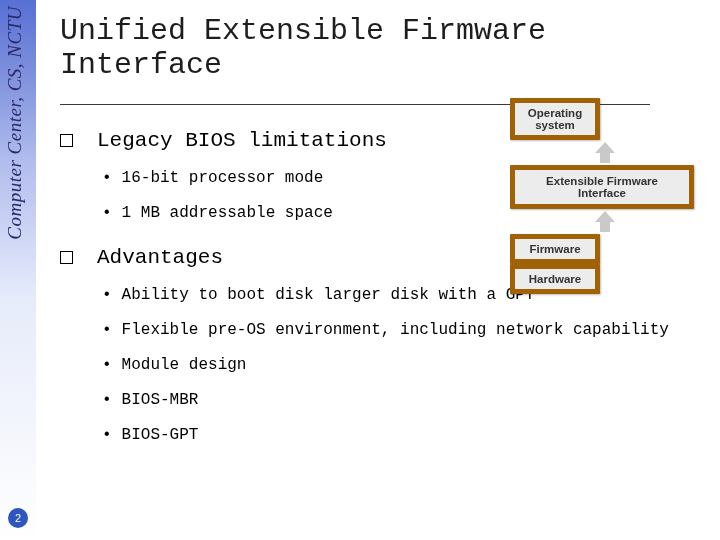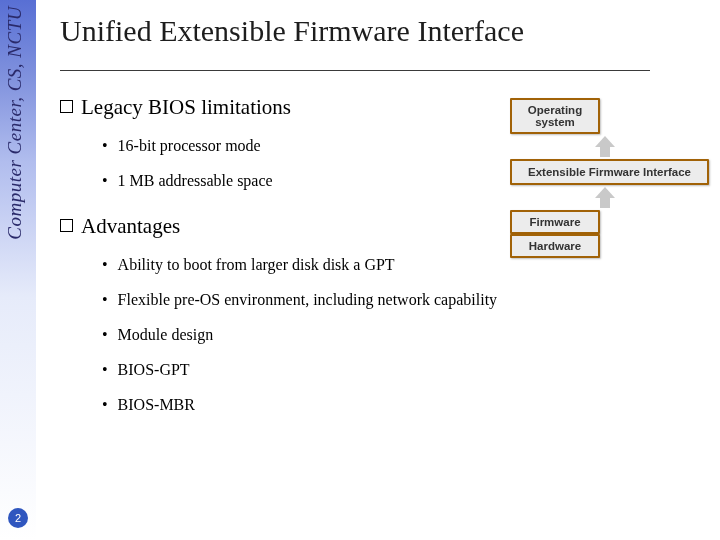--- a/index.html
+++ b/index.html
@@ -17,40 +17,40 @@
     font-style: italic; font-size: 19px; color: #2a2a6a;
     letter-spacing: 0.5px;
   }
   .pagenum {
     position: absolute; left: 8px; bottom: 12px;
     width: 20px; height: 20px; border-radius: 50%;
     background: #2f56bf; color: #fff;
     display: flex; align-items: center; justify-content: center;
     font-family: Arial, sans-serif; font-size: 11px;
   }
-  .content { position: absolute; left: 60px; top: 14px; right: 12px; }
+  .content { position: absolute; left: 60px; top: 14px; right: 12px; font-family: Liberation Mono, monospace; }
   .title { font-size: 30px; color: #1d1d1d; font-weight: normal; }
   .title-rule { margin-top: 22px; width: 590px; height: 1px; background: #3a3a3a; }
 
-  .sec { margin-top: 24px; font-size: 21px; color: #000; display: flex; align-items: flex-start; gap: 8px; }
+  .sec { margin-top: 24px; font-size: 21px; color: #000; display: flex; align-items: flex-start; gap: 24px; }
   .sec .box { width: 13px; height: 13px; border: 1.5px solid #000; margin-top: 5px; flex: 0 0 auto; }
   .bullets { margin: 4px 0 0 42px; font-size: 16px; color: #000; }
   .bullets li { list-style: none; margin: 17px 0; }
   .bullets li::before { content: "•"; margin-right: 10px; }
 
   .diagram { position: absolute; right: 20px; top: 98px; width: 190px; }
   .dbox {
-    border: 2px solid #a16207; background: #ececec;
+    border: 5px solid #a16207; background: #ececec;
     font-family: Verdana, Arial, sans-serif; font-size: 11.5px; color: #333;
     padding: 5px 8px; text-align: center; font-weight: bold;
     border-radius: 1px;
     box-shadow: 1px 1px 2px rgba(0,0,0,0.25);
   }
   .dbox.small { width: 90px; padding: 4px 6px; }
-  .dbox.wide { width: 199px; }
+  .dbox.wide { width: 184px; }
   .arrow-up {
     width: 20px; height: 22px; margin: 2px auto 1px auto; position: relative;
   }
   .arrow-up::before {
     content: ""; position: absolute; left: 50%; top: 0; transform: translateX(-50%);
     border-left: 10px solid transparent; border-right: 10px solid transparent;
     border-bottom: 11px solid #c9c9c9;
   }
   .arrow-up::after {
     content: ""; position: absolute; left: 50%; top: 10px; transform: translateX(-50%);
@@ -80,28 +80,28 @@
     <ul class="bullets">
       <li>16-bit processor mode</li>
       <li>1 MB addressable space</li>
     </ul>
 
     <div class="sec">
       <span class="box"></span>
       <span>Advantages</span>
     </div>
     <ul class="bullets">
-      <li>Ability to boot from larger disk disk a GPT</li>
+      <li>Ability to boot disk larger disk with a GPT</li>
       <li>Flexible pre-OS environment, including network capability</li>
       <li>Module design</li>
     </ul>
 
     <ul class="bullets">
+      <li>BIOS-MBR</li>
       <li>BIOS-GPT</li>
-      <li>BIOS-MBR</li>
     </ul>
   </div>
 
   <div class="diagram">
     <div class="diag-left-stack">
       <div class="dbox small">Operating system</div>
       <div class="arrow-up"></div>
       <div class="dbox wide">Extensible Firmware Interface</div>
       <div class="arrow-up"></div>
       <div class="dbox small">Firmware</div>

